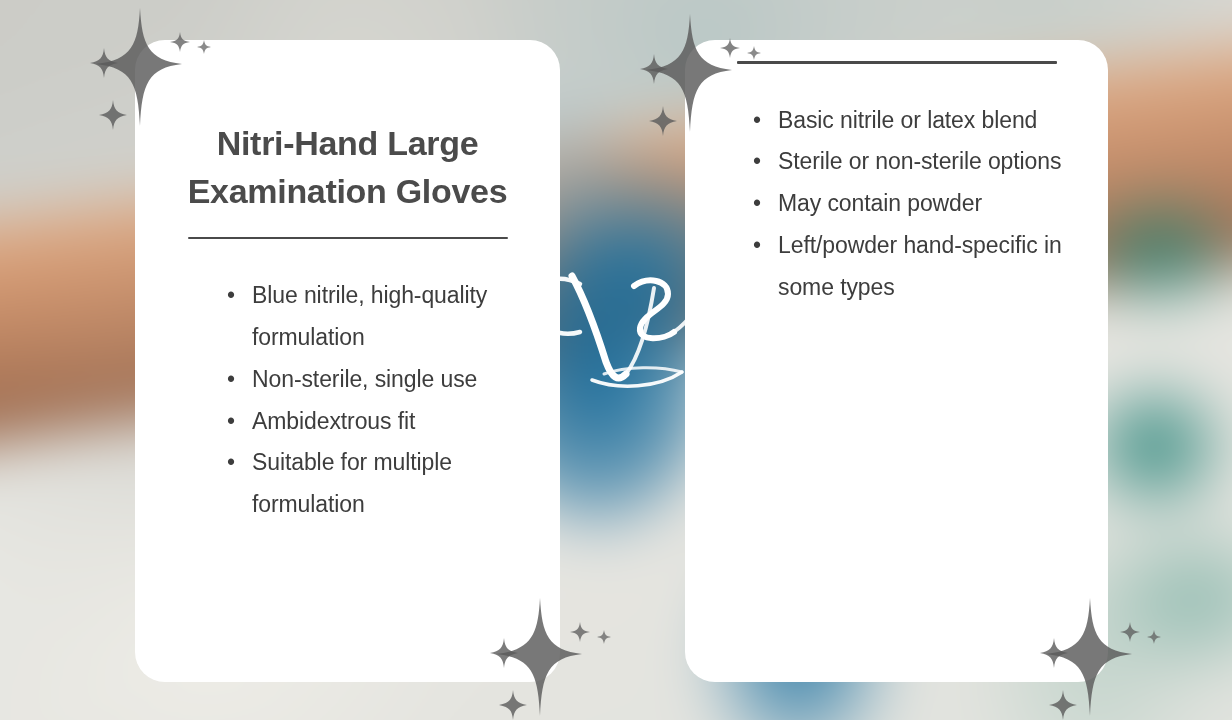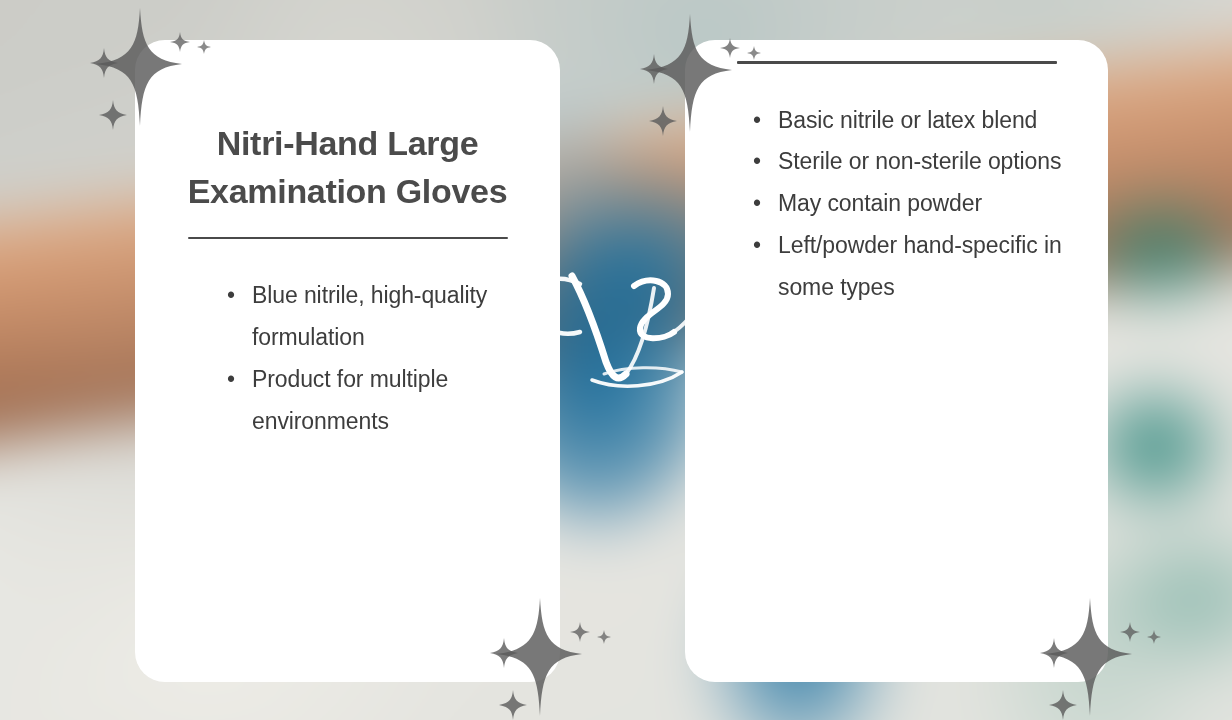--- a/index.html
+++ b/index.html
@@ -134,21 +134,23 @@
 </head>
 <body>
 
 <div id="background-photo"></div>
 
 <div class="card" id="card-left">
   <div class="card-title">Nitri-Hand Large Examination Gloves</div>
   <div class="card-divider"></div>
   <ul class="card-list">
     <li>Blue nitrile, high-quality formulation</li>
-    <li>Product for multiple environments</li>
+    <li>Non-sterile, single use</li>
+    <li>Ambidextrous fit</li>
+    <li>Suitable for multiple formulation</li>
   </ul>
 </div>
 
 <div class="card" id="card-right">
   <div class="card-divider"></div>
   <ul class="card-list">
     <li>Basic nitrile or latex blend</li>
     <li>Sterile or non-sterile options</li>
     <li>May contain powder</li>
     <li>Left/powder hand-specific in some types</li>

